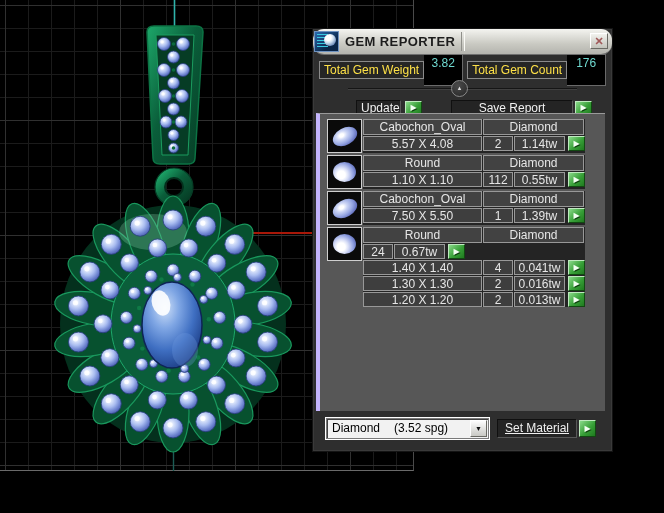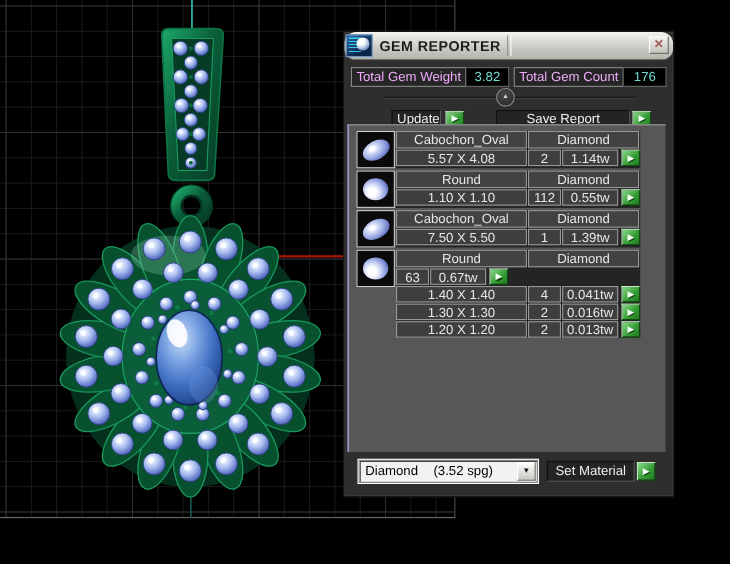--- a/index.html
+++ b/index.html
@@ -38,24 +38,24 @@
   .title-text{font-size:13px;font-weight:bold;color:#1d1d1d;letter-spacing:.4px;}
   .title-seam{position:absolute;left:148px;top:3px;bottom:3px;width:2px;
             border-left:1px solid #8f8f89;border-right:1px solid #fafaf6;}
   .close-btn{position:absolute;right:4px;top:4px;width:18px;height:16px;
             background:linear-gradient(#f2f2ee,#c2c2ba);border:1px solid;
             border-color:#ffffff #6a6a64 #6a6a64 #ffffff;
             color:#a05858;font-size:11px;line-height:14px;text-align:center;
             padding:0;cursor:pointer;font-weight:bold;}
 
   .totals-row{display:flex;align-items:center;margin:6px 0 0 6px;height:18px;}
-  .tot-label{background:#252525;border:1px solid #8a8a8a;color:#f0abfc;font-size:12px;
+  .tot-label{background:#252525;border:1px solid #8a8a8a;color:#fde047;font-size:12px;
              height:18px;line-height:16px;padding:0 4px;box-sizing:border-box;white-space:nowrap;}
   .tot-value{background:#000;border:1px solid #6a6a6a;border-left:none;color:#6fd8cf;font-size:12px;
-             height:18px;line-height:16px;width:39px;text-align:center;box-sizing:border-box;}
+             height:32px;line-height:16px;width:39px;text-align:center;box-sizing:border-box;}
   .tot-gap{width:4px;}
 
   .collapse-zone{position:relative;height:14px;margin-top:3px;}
   .collapse-line{position:absolute;left:35px;right:35px;top:6px;height:1px;background:#151515;
                  box-shadow:0 1px 0 #404040;}
   .collapse-btn{position:absolute;left:138px;top:-2px;width:17px;height:17px;border-radius:50%;
                 background:radial-gradient(circle at 40% 30%,#4a4a4a,#262626);
                 border:1px solid #8a8a8a;color:#dcdcdc;font-size:6px;line-height:15px;
                 text-align:center;padding:0;cursor:pointer;}
 
@@ -65,21 +65,21 @@
             padding:0 4px;box-sizing:border-box;cursor:pointer;white-space:nowrap;}
   .btn-update{width:45px;margin-right:4px;}
   .btn-save{width:122px;margin-left:29px;margin-right:2px;}
   .gbtn{width:17px;height:15px;box-sizing:border-box;
         background:linear-gradient(135deg,#8ada8a,#379f37 55%,#1f7a1f);
         border:1px solid;border-color:#bfe9bf #124912 #124912 #bfe9bf;
         color:#f2fff2;font-size:8px;line-height:12px;text-align:center;padding:0;cursor:pointer;
         text-shadow:1px 1px 0 #0d3d0d;}
 
   .table-container{position:absolute;left:3px;top:84px;width:289px;height:298px;
-        background:#575757;border-top:1px solid #9a9a9a;border-left:1px solid #c4b5fd;
+        background:#575757;border-top:1px solid #9a9a9a;border-left:4px solid #c4b5fd;
         box-sizing:border-box;overflow:hidden;}
   .group{display:flex;margin:2px 0 0 7px;width:258px;}
   .group:first-child{margin-top:5px;}
   .thumb{width:35px;height:34px;background:#0a0a0a;border:1px solid #cfcfcf;box-sizing:border-box;
          display:flex;align-items:center;justify-content:center;flex:none;margin-right:1px;}
   .gem-oval{width:26px;height:17px;border-radius:50%;transform:rotate(-28deg);
          background:radial-gradient(ellipse at 40% 35%,#ffffff 0 10%,#cdd6f5 26%,#96a6e2 52%,#5a66b8 78%,#343f8e 100%);}
   .gem-round{width:23px;height:20px;border-radius:50%;
          background:radial-gradient(circle at 36% 64%,#ffffff 0 20%,#d9dff7 36%,#8f9fdf 62%,#4d5bae 86%,#2f3a86 100%);}
   .gtable{display:flex;flex-direction:column;gap:1px;background:#242424;padding:0;}
@@ -97,21 +97,21 @@
   .bottom-row{position:absolute;left:0;top:389px;width:100%;height:22px;}
   .combo{position:absolute;left:13px;top:0;width:163px;height:21px;box-sizing:border-box;
          background:#f2f2f2;border:1px solid #7a7a7a;
          box-shadow:0 0 0 1px #ffffff, 1px 1px 0 #404040 inset;
          color:#000;font-size:12px;line-height:19px;padding-left:5px;cursor:pointer;}
   .combo-spg{margin-left:14px;}
   .combo-drop{position:absolute;right:1px;top:1px;width:17px;height:17px;box-sizing:border-box;
          background:linear-gradient(#fdfdfd,#c9c9c4);border:1px solid;
          border-color:#ffffff #6a6a64 #6a6a64 #ffffff;color:#111;font-size:7px;line-height:15px;
          text-align:center;}
-  .btn-setmat{position:absolute;left:184px;top:1px;width:80px;height:19px;line-height:17px;}
+  .btn-setmat{position:absolute;left:184px;top:1px;width:80px;height:19px;line-height:17px;text-decoration:underline;}
   .setmat-gbtn{position:absolute;left:266px;top:2px;width:17px;height:17px;line-height:14px;}
 </style>
 </head>
 <body>
 
 <div class="viewport">
   <div class="grid"></div>
   <div class="axis-red"></div>
   <svg id="pendant-svg" width="664" height="513" viewBox="0 0 664 513">
       <defs>
@@ -399,21 +399,21 @@
     <div class="group">
       <div class="thumb">
           <div class="gem-round"></div>
         </div>
       <div class="gtable">
         <div class="grow head">
           <div class="cell c-name">Round</div>
           <div class="cell c-mat">Diamond</div>
         </div>
         <div class="grow">
-          <div class="cell c-cnt">63</div>
+          <div class="cell c-cnt">24</div>
           <div class="cell c-wt">0.67tw</div>
           <button class="gbtn row-gbtn">▶</button>
         </div>
         <div class="grow">
           <div class="cell c-size">1.40 X 1.40</div>
           <div class="cell c-cnt">4</div>
           <div class="cell c-wt">0.041tw</div>
           <button class="gbtn row-gbtn">▶</button>
         </div>
         <div class="grow">

